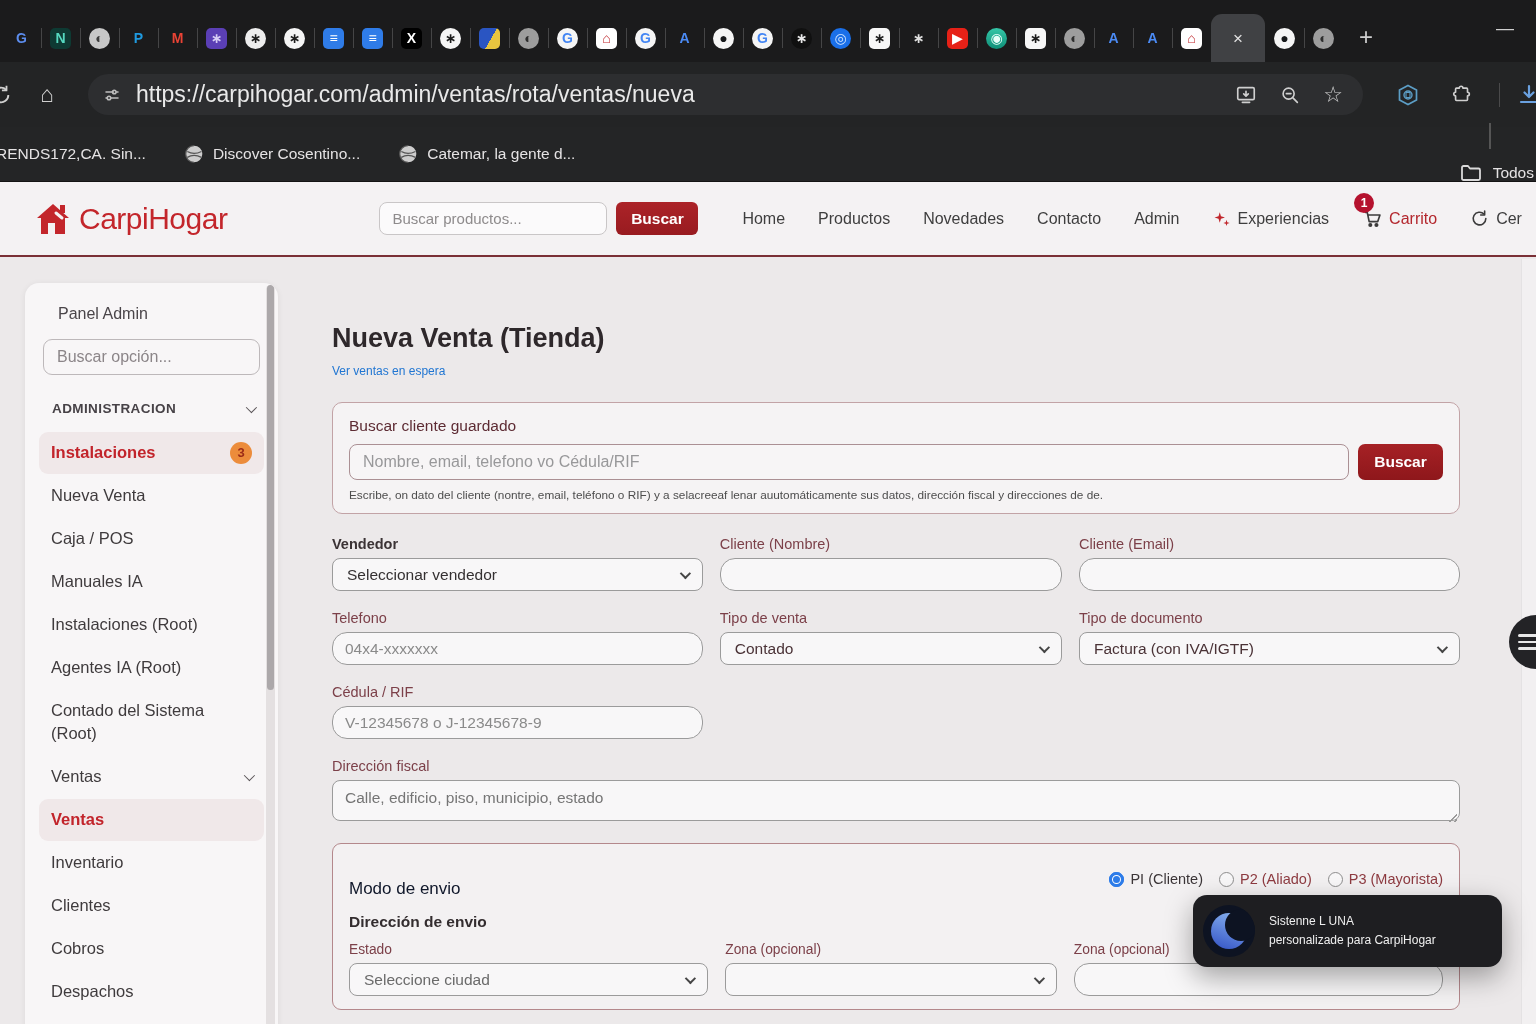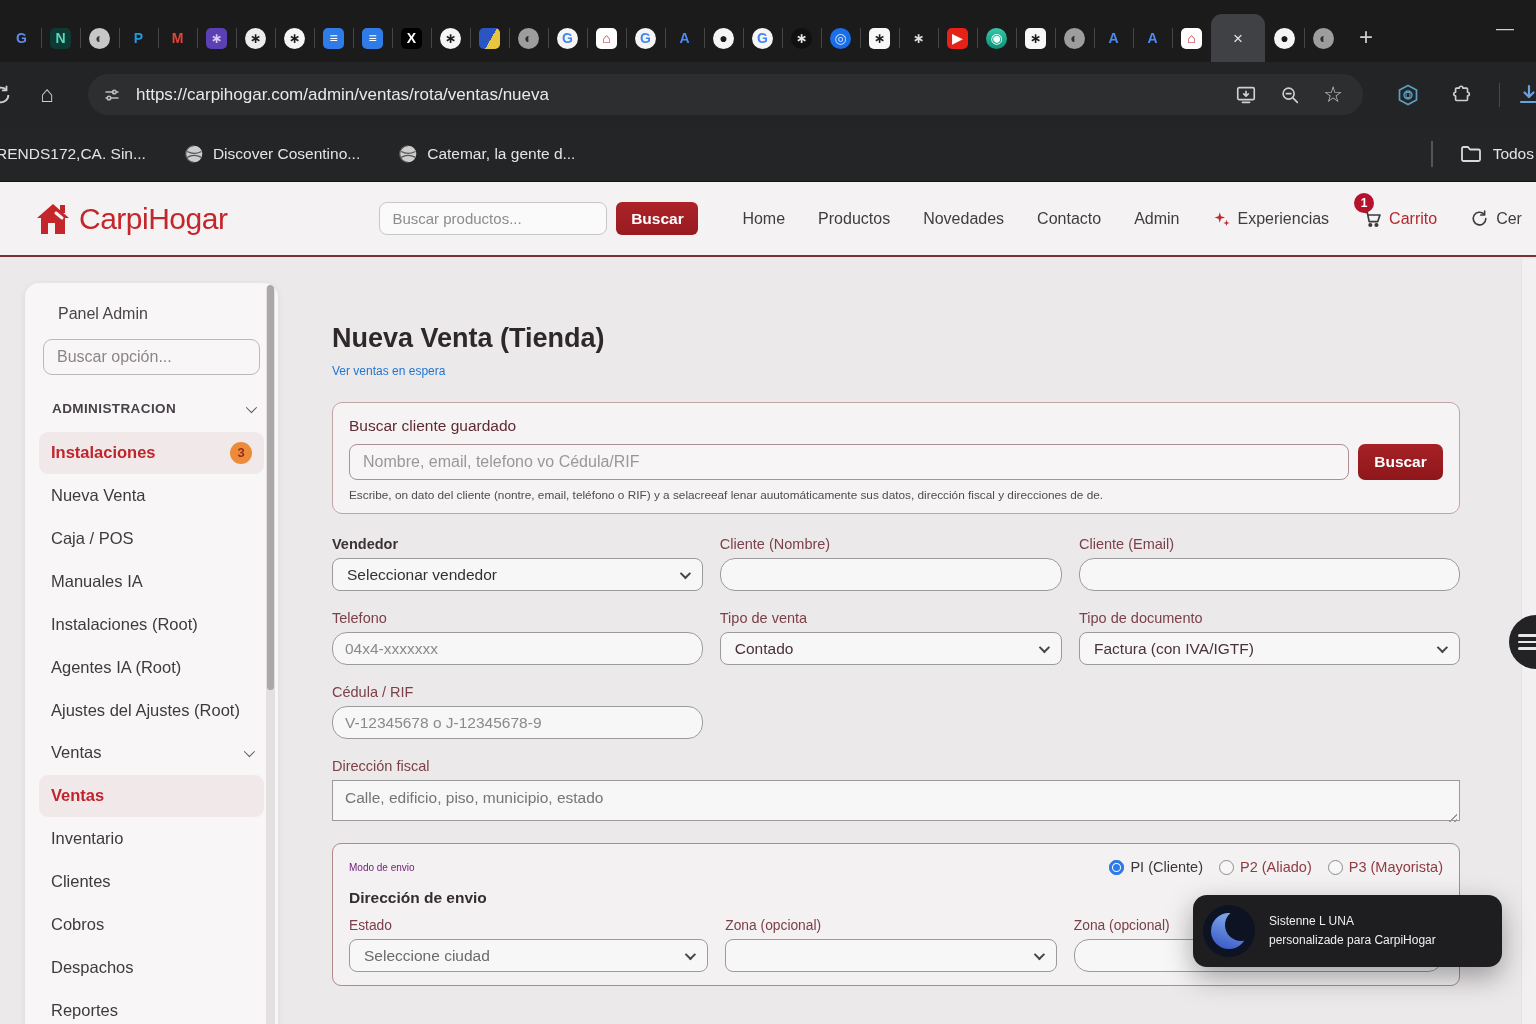--- a/index.html
+++ b/index.html
@@ -19,33 +19,33 @@
   .newtab { width:34px; height:34px; margin:0 0 8px 6px; color:#CFCFCF; font-size:24px; font-weight:300; display:flex; align-items:center; justify-content:center; cursor:pointer; }
   .winmin { position:absolute; right:22px; top:18px; color:#CFCFCF; font-size:18px; cursor:pointer; }
 
   
   .toolbar { height:65px; background:#232425; display:flex; align-items:center; }
   .tb-icon { width:30px; height:30px; display:flex; align-items:center; justify-content:center; color:#CFCFCF; font-size:21px; cursor:pointer; flex:0 0 auto; }
   .tb-refresh { margin-left:-14px; }
   .tb-home { margin-left:16px; font-size:23px; }
   .omnibox { flex:1; height:41px; margin-left:26px; background:#2D2E30; border-radius:21px; display:flex; align-items:center; padding:0 14px 0 10px; gap:10px; min-width:0; }
   .tune-wrap { width:28px; height:28px; border-radius:50%; display:flex; align-items:center; justify-content:center; flex:0 0 auto; cursor:pointer; }
-  .urltext { color:#E9E9E9; font-size:17px; white-space:nowrap; overflow:hidden; flex:1; }
+  .urltext { color:#E9E9E9; font-size:23px; white-space:nowrap; overflow:hidden; flex:1; }
   .ob-icons { display:flex; align-items:center; gap:22px; flex:0 0 auto; padding-right:6px; }
   .ext-hex { margin-left:30px; }
   .puzzle { margin-left:24px; }
   .tb-sep { width:1px; height:24px; background:#4A4A4B; margin-left:22px; flex:0 0 auto; }
   .tb-dl { margin-left:14px; margin-right:-8px; }
 
   
   .bookmarks { height:55px; background:#242526; border-bottom:1px solid #141414; display:flex; align-items:center; color:#E5E3E4; font-size:15.5px; }
   .bm { display:flex; align-items:center; gap:9px; cursor:pointer; white-space:nowrap; }
   .bm-first { margin-left:-4px; }
   .bm + .bm { margin-left:38px; }
-  .bm-right { margin-left:auto; display:flex; align-items:center; gap:12px; padding-right:0; }
+  .bm-right { margin-left:auto; display:flex; align-items:center; gap:12px; padding-right:0;flex-direction:column; }
   .bm-sep { width:2px; height:26px; background:#555; margin-right:14px; }
   .bm-all { display:flex; align-items:center; gap:10px; cursor:pointer; padding-right:2px; }
 
   
   .siteheader { height:75px; background:#F4F2F3; border-bottom:2px solid #7A3036; display:flex; align-items:center; padding-left:35px; overflow:hidden; position:relative; }
   .logo { display:flex; align-items:center; gap:8px; cursor:pointer; flex:0 0 auto; }
   .brand { font-size:30px; font-weight:400; color:#C3262B; letter-spacing:-0.5px;text-align:right; }
   .hsearch { margin-left:152px; width:228px; height:33px; border:1px solid #C9C6C7; border-radius:8px; background:#FBFAFB; padding:0 12px; font-size:15px; color:#333; font-family:inherit; flex:0 0 auto; }
   .hsearch::placeholder { color:#8E8B8C; }
   .hbuscar { margin-left:9px; width:82px; height:33px; background:linear-gradient(#AC2328,#981B20); color:#fff; font-weight:bold; font-size:15.5px; border:none; border-radius:6px; cursor:pointer; flex:0 0 auto; font-family:inherit; }
@@ -91,27 +91,27 @@
   .flabel.dark { color:#3B3335; font-weight:bold; }
   .tinput { width:100%; height:33px; border:1px solid #9B9B9B; border-radius:15px; background:#F8F7F8; padding:0 12px; font-size:15.5px; color:#333; font-family:inherit; display:block; }
   .tinput::placeholder { color:#8A8A8A; }
   .select { width:100%; height:33px; border:1px solid #9B9B9B; border-radius:8px; background:#F8F7F8; padding:0 14px; display:flex; align-items:center; justify-content:space-between; cursor:pointer; }
   .sval { font-size:15.5px; color:#343031; }
   .sval.maroontx { color:#4A3236; }
   .sval.grey { color:#6A6A6A; }
   .chev { width:8px; height:8px; border-right:2px solid #454545; border-bottom:2px solid #454545; transform:rotate(45deg) translateY(-2px); flex:0 0 auto; }
   .span1 { grid-column:1; }
   .span-all { grid-column:1 / -1; }
-  .ftext { width:100%; height:41px; border:1px solid #9B9B9B; border-radius:0; background:#F8F7F8; padding:8px 12px; font-size:15.5px; color:#333; font-family:inherit; resize:none; position:relative; }
+  .ftext { width:100%; height:41px; border:1px solid #9B9B9B; border-radius:8px; background:#F8F7F8; padding:8px 12px; font-size:15.5px; color:#333; font-family:inherit; resize:none; position:relative; }
   .ta-wrap { position:relative; }
   .ta-wrap::after { content:''; position:absolute; right:3px; bottom:3px; width:10px; height:10px; background:repeating-linear-gradient(135deg,#999 0 1.2px,transparent 1.2px 4px); clip-path:polygon(100% 0,100% 100%,0 100%); }
 
   .ship-card { margin-top:18px; background:#F3F1F2; border:1px solid #B4888C; border-radius:9px; padding:15px 16px 13px 16px; }
   .mode-row { display:flex; align-items:center; justify-content:space-between; }
-  .mode-label { font-size:10px; color:#701a75; }
+  .mode-label { font-size:17px; color:#0f172a;margin-top:20px; }
   .radios { display:flex; align-items:center; gap:16px; }
   .radio-opt { display:flex; align-items:center; gap:6px; cursor:pointer; }
   .radio { width:15px; height:15px; border:1.5px solid #8D8D8D; border-radius:50%; background:#F8F7F8; position:relative; flex:0 0 auto; }
   .radio.sel { border:1.5px solid #2D7CE9; background:#fff; }
   .radio.sel::before { content:''; position:absolute; inset:-1px; border:3.5px solid #2D7CE9; border-radius:50%; }
   .radio.sel::after { content:''; position:absolute; inset:3px; background:#2D7CE9; border-radius:50%; }
   .rlbl { font-size:14.5px; color:#8E3B41; }
   .rlbl.dark { color:#3B3537; }
   .addr-label { margin-top:14px; font-size:15.5px; font-weight:bold; color:#332D2F; }
   .ship-grid { margin-top:11px; display:grid; grid-template-columns:363fr 335fr 373fr; column-gap:17px; }
@@ -410,21 +410,21 @@
         <div class="sitem">
           <span class="slbl">Manuales IA</span>
         </div>
         <div class="sitem">
           <span class="slbl">Instalaciones (Root)</span>
         </div>
         <div class="sitem">
           <span class="slbl">Agentes IA (Root)</span>
         </div>
         <div class="sitem">
-          <span class="slbl">Ajustes del Ajustes (Root)</span>
+          <span class="slbl">Contado del Sistema (Root)</span>
         </div>
         <div class="sitem">
           <span class="slbl">Ventas</span>
           <span class="schev"></span>
         </div>
         <div class="sitem active">
           <span class="slbl">Ventas</span>
         </div>
         <div class="sitem">
           <span class="slbl">Inventario</span>

